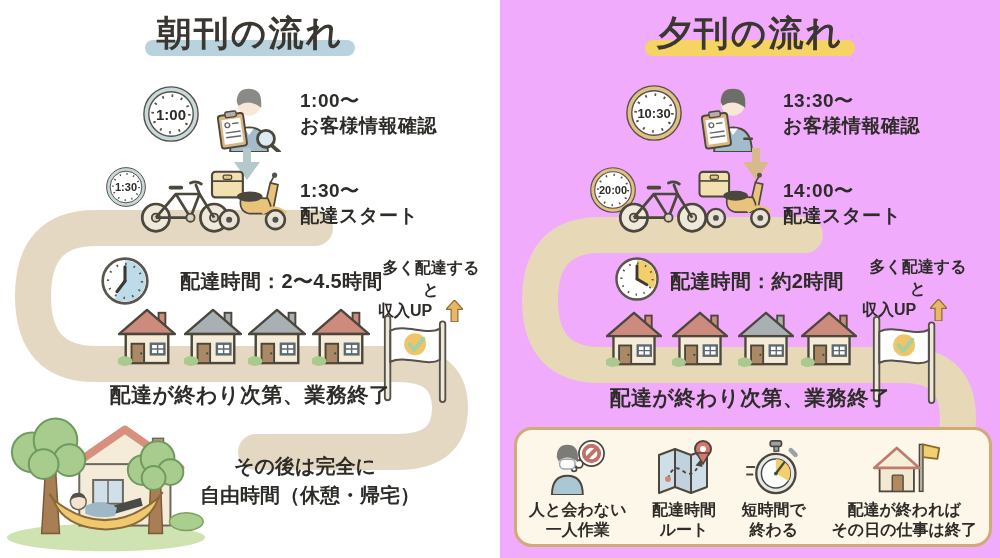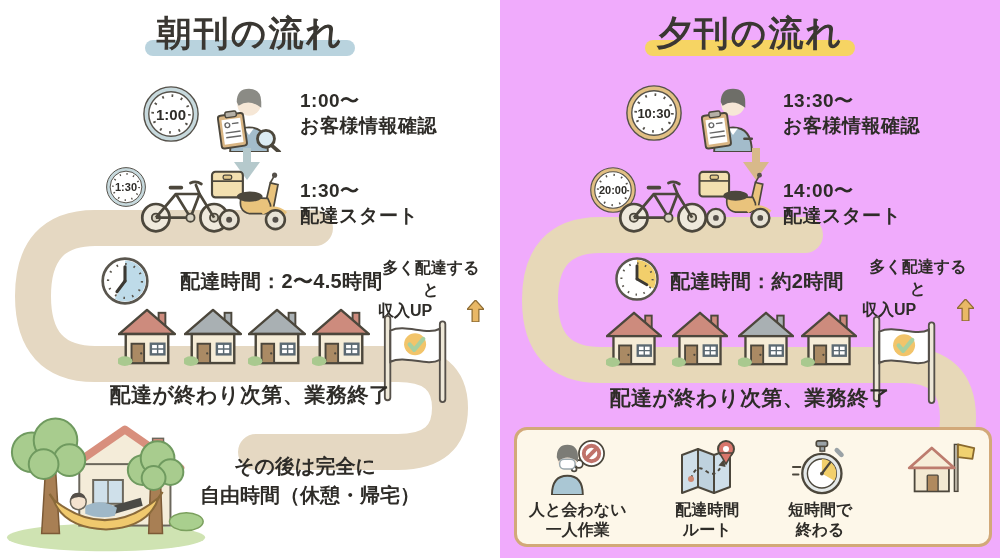--- a/index.html
+++ b/index.html
@@ -17,21 +17,21 @@
   .evening .title::after{background:#f6d463;}
   
   .clock-badge{position:absolute;z-index:2;}
   .clock-badge svg{display:block;width:100%;height:100%;}
   .clock-badge .time{position:absolute;inset:0;display:flex;align-items:center;justify-content:center;
     font-weight:bold;color:#2e2c28;}
   
   .step-text{position:absolute;z-index:2;font-weight:bold;font-size:19px;line-height:1.32;color:#2e2c28;letter-spacing:.5px;white-space:nowrap;}
   .dt-text{position:absolute;z-index:2;font-weight:bold;font-size:20px;color:#2e2c28;white-space:nowrap;letter-spacing:.3px;}
   .income{position:absolute;z-index:2;font-weight:bold;font-size:16px;line-height:1.35;color:#2e2c28;text-align:center;}
-  .income .uprow{display:flex;align-items:center;justify-content:space-between;gap:14px;}
+  .income .uprow{display:flex;align-items:center;justify-content:flex-start;gap:14px;}
   .finish{position:absolute;left:0;right:0;z-index:2;text-align:center;font-weight:bold;font-size:21px;color:#2e2c28;letter-spacing:.5px;}
   .freetime{position:absolute;z-index:2;font-weight:bold;font-size:20px;line-height:1.45;color:#2e2c28;text-align:center;white-space:nowrap;}
   
   .benefits{position:absolute;z-index:2;background:#fdf7e9;border:3px solid #d2a979;border-radius:18px;
     display:flex;justify-content:space-between;align-items:flex-start;padding:9px 12px;box-sizing:border-box;}
   .benefit{display:flex;flex-direction:column;align-items:center;}
   .b-icon{height:56px;display:flex;align-items:flex-end;justify-content:center;}
   .b-label{margin-top:5px;font-weight:bold;font-size:16px;line-height:1.28;color:#2e2c28;text-align:center;white-space:nowrap;}
   .icon{position:absolute;z-index:2;}
   .icon svg{display:block;width:100%;height:100%;}
@@ -424,21 +424,21 @@
         <rect x="2" y="2" width="6" height="92" rx="3" fill="#eee8d8" stroke="#55504a" stroke-width="2"></rect>
         <rect x="62" y="8" width="6" height="88" rx="3" fill="#eee8d8" stroke="#55504a" stroke-width="2"></rect>
         <path d="M8 18 C24 10 48 24 62 16 L62 50 C48 58 24 44 8 52 Z" fill="#fff" stroke="#55504a" stroke-width="2.2"></path>
         <circle cx="35" cy="33" r="12" fill="#f2c46a"></circle>
         <path d="M29 33 l5 6 l10 -12" fill="none" stroke="#a7d0a0" stroke-width="4.5" stroke-linecap="round" stroke-linejoin="round"></path>
       </svg>
     </div>
 
     <div class="finish" style="top:384px;">配達が終わり次第、業務終了</div>
 
-    <div class="benefits" style="left:14px;top:427px;width:478px;height:120px;border-radius:13px;">
+    <div class="benefits" style="left:14px;top:427px;width:478px;height:120px;">
 
       <div class="benefit">
         <div class="b-icon">
           <svg width="62" height="56" viewBox="0 0 62 58">
             <g fill="#fff" stroke="#4c473c" stroke-width="1.8">
               <circle cx="45" cy="15" r="13"></circle>
                 <circle cx="32" cy="26" r="4"></circle>
                 <circle cx="27" cy="31" r="2.5"></circle>
             </g>
             <circle cx="45" cy="15" r="8" fill="none" stroke="#c0736b" stroke-width="4"></circle>
@@ -500,17 +500,21 @@
       <div class="benefit">
         <div class="b-icon">
           <svg width="76" height="56" viewBox="0 0 78 62">
             <rect x="56" y="6" width="4" height="52" fill="#b8b2a4" stroke="#4c473c" stroke-width="1.5"></rect>
             <polygon points="60,6 78,10 76,22 60,20" fill="#f0d170" stroke="#8a6a2e" stroke-width="2" stroke-linejoin="round"></polygon>
             <rect x="12" y="32" width="38" height="26" fill="#f3e9d2" stroke="#4c473c" stroke-width="2"></rect>
             <polygon points="6,32 31,10 56,32" fill="#f7eed9" stroke="#bd7c6e" stroke-width="3" stroke-linejoin="round"></polygon>
             <rect x="26" y="40" width="12" height="18" rx="1" fill="#b08a5e" stroke="#4c473c" stroke-width="1.5"></rect>
           </svg>
         </div>
+        <div class="b-label">
+          <div>配達が終われば</div>
+          <div>その日の仕事は終了</div>
+        </div>
       </div>
 
     </div>
   </div>
 </div>
 
 </body></html>

